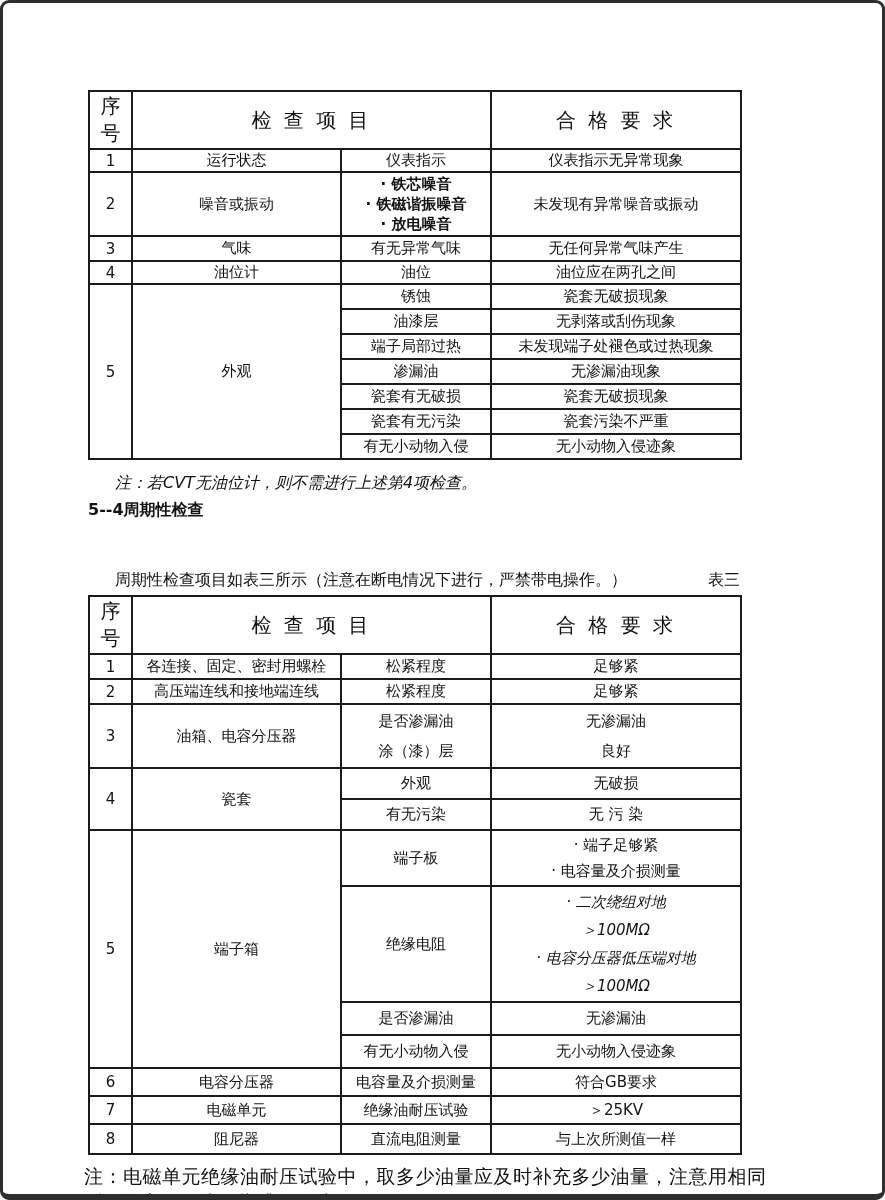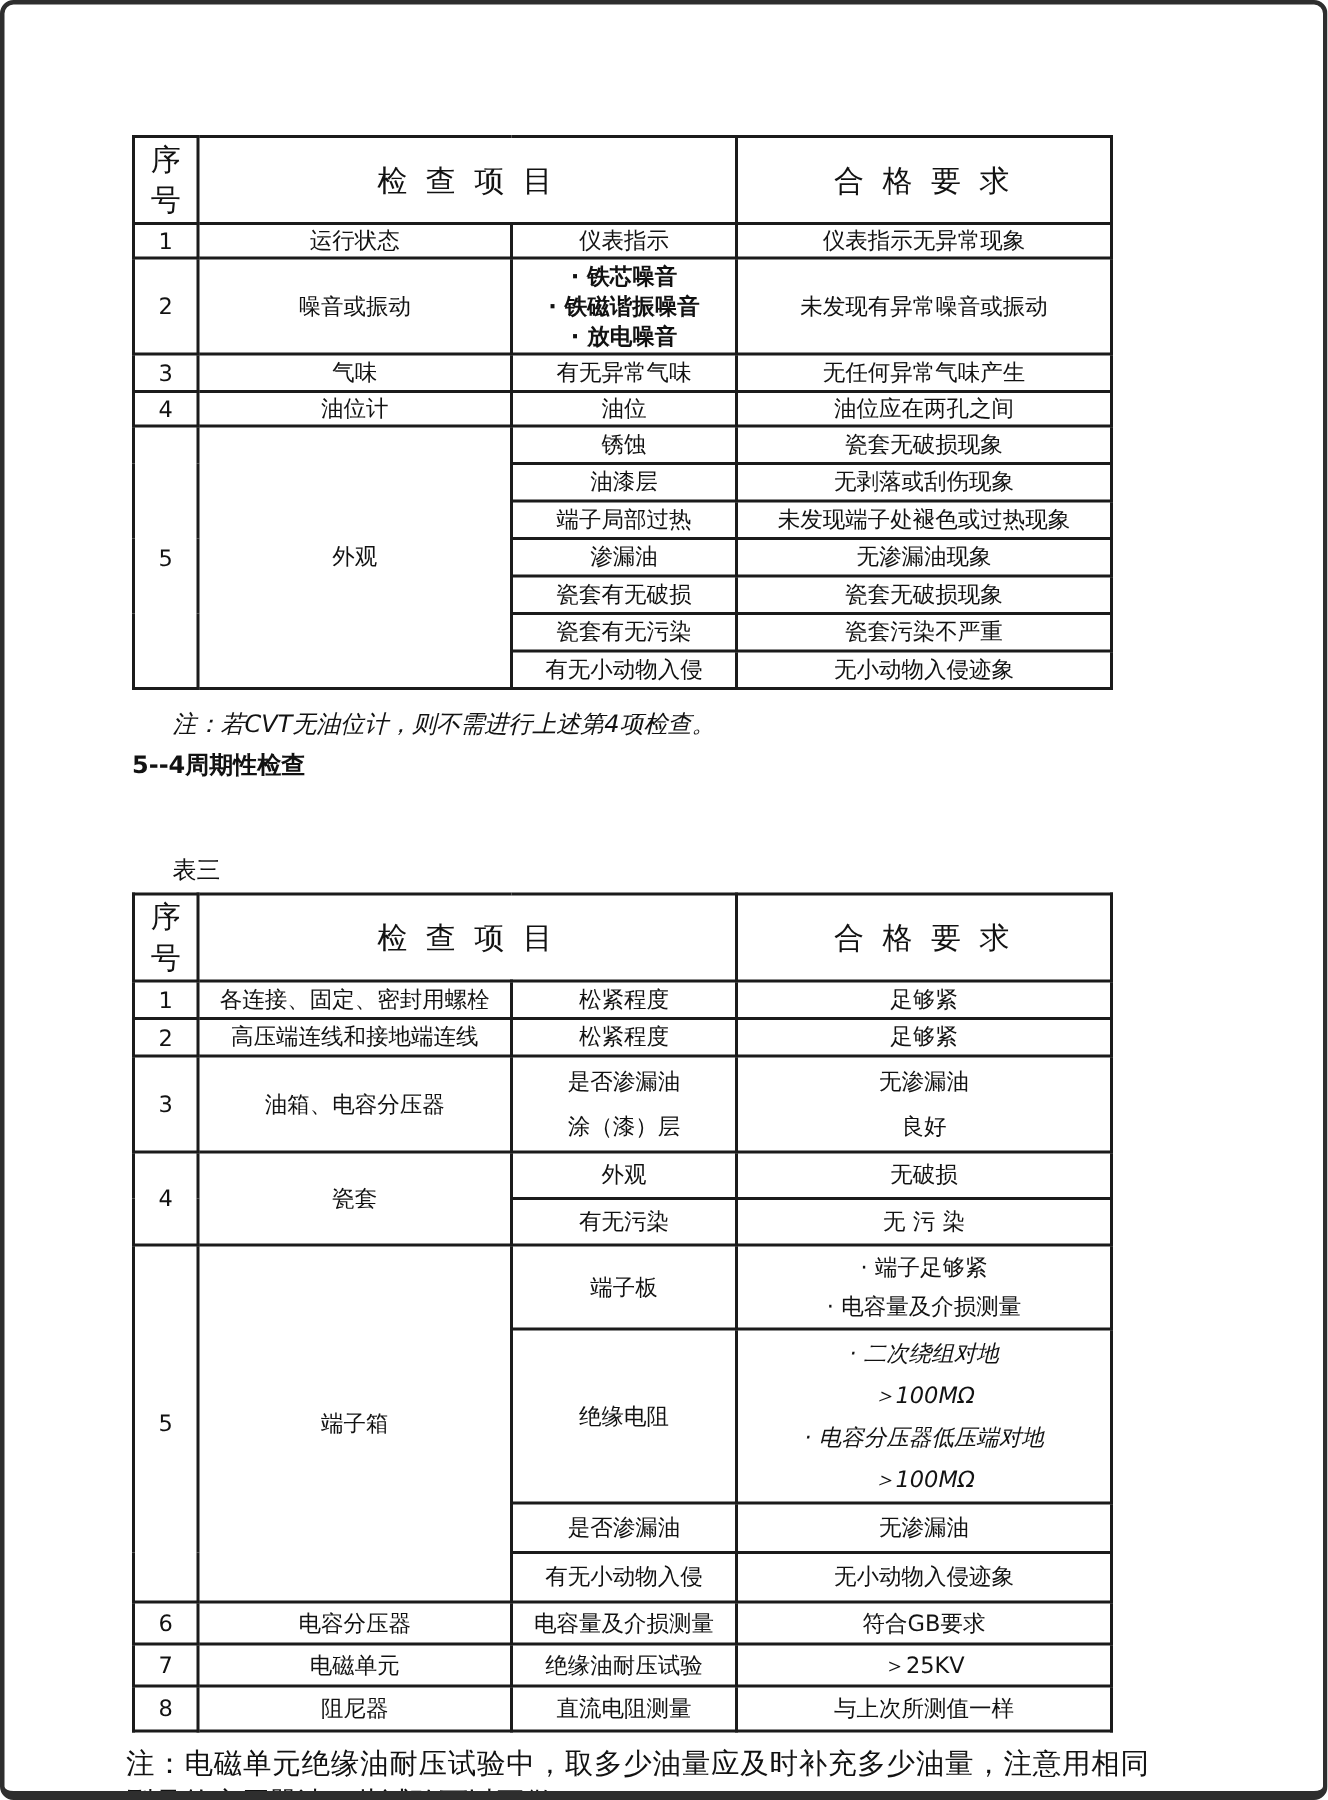--- a/index.html
+++ b/index.html
@@ -138,20 +138,21 @@
       <td>有无小动物入侵</td>
       <td>无小动物入侵迹象</td>
     </tr>
   </tbody>
 </table>
 
 <div class="note1">注：若CVT无油位计，则不需进行上述第4项检查。</div>
 <div class="heading">5--4周期性检查</div>
 
 <div class="intro-row">
+  <span>周期性检查项目如表三所示（注意在断电情况下进行，严禁带电操作。）</span>
   <span>表三</span>
 </div>
 
 <table class="tbl t2">
   <colgroup>
     <col style="width:43px">
       <col style="width:209px">
       <col style="width:150px">
       <col style="width:250px">
   </colgroup>

